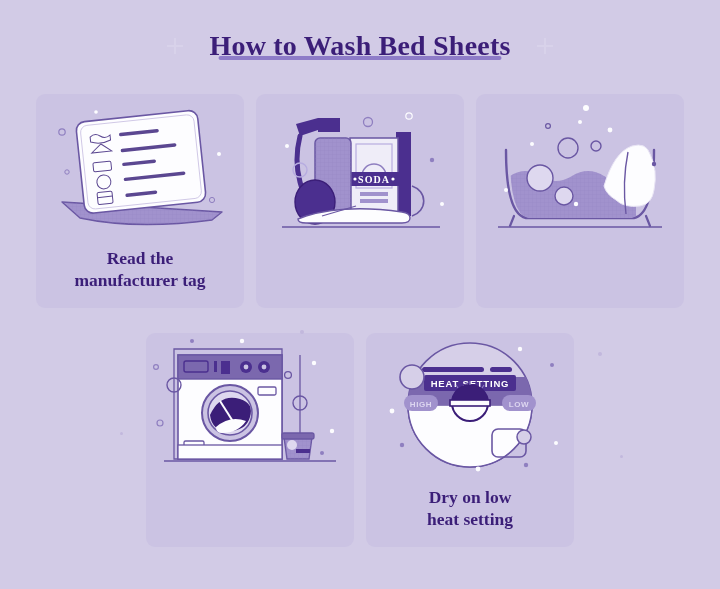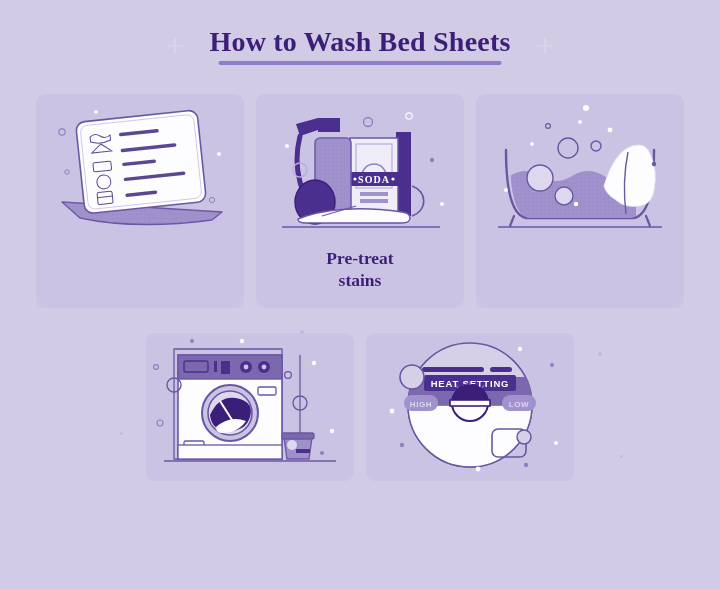--- a/index.html
+++ b/index.html
@@ -35,21 +35,21 @@
   }
   .title-plus::before,
   .title-plus::after {
     content: "";
     position: absolute;
     background: #ded8ef;
   }
   .title-plus::before { left: 7px; top: 0; width: 2px; height: 16px; }
   .title-plus::after  { top: 7px; left: 0; height: 2px; width: 16px; }
 
-  .title-wrap { position: relative; padding-bottom: 9px; }
+  .title-wrap { position: relative; }
   .page-title {
     font-size: 28px;
     font-weight: bold;
     color: #3b1e78;
     letter-spacing: 0.2px;
     white-space: nowrap;
     line-height: 1;
   }
   .title-underline {
     position: absolute;
@@ -159,20 +159,22 @@
           </g>
         </g>
 
         <circle cx="26" cy="38" r="3.2" fill="none" stroke="#8f7fc0" stroke-width="1.2"></circle>
         <circle cx="31" cy="78" r="2.2" fill="none" stroke="#8f7fc0" stroke-width="1"></circle>
         <circle cx="183" cy="60" r="2" fill="#fdfdff"></circle>
         <circle cx="176" cy="106" r="2.6" fill="none" stroke="#8f7fc0" stroke-width="1"></circle>
         <circle cx="60" cy="18" r="1.8" fill="#fdfdff"></circle>
       </svg>
     </div>
+    <div class="caption">Read the
+manufacturer tag</div>
   </div>
 
   <div class="card">
     <div class="art">
       <svg viewBox="0 0 208 148" xmlns="http://www.w3.org/2000/svg">
         <defs>
           <pattern id="grid2" width="4" height="4" patternUnits="userSpaceOnUse">
             <path d="M4 0 L0 0 0 4" fill="none" stroke="#8f7fc0" stroke-width="0.7"></path>
           </pattern>
         </defs>
@@ -206,22 +208,20 @@
         <line x1="26" y1="133" x2="184" y2="133" stroke="#6a57a3" stroke-width="1.4"></line>
 
         <circle cx="112" cy="28" r="4.5" fill="none" stroke="#8f7fc0" stroke-width="1.3"></circle>
         <circle cx="153" cy="22" r="3.2" fill="none" stroke="#fdfdff" stroke-width="1.2"></circle>
         <circle cx="44" cy="76" r="7" fill="none" stroke="#b7ace0" stroke-width="1.4"></circle>
         <circle cx="31" cy="52" r="2" fill="#fdfdff"></circle>
         <circle cx="176" cy="66" r="2.2" fill="#8f7fc0"></circle>
         <circle cx="186" cy="110" r="2" fill="#fdfdff"></circle>
       </svg>
     </div>
-    <div class="caption">Pre-treat
-stains</div>
   </div>
 
   <div class="card">
     <div class="art">
       <svg viewBox="0 0 208 148" xmlns="http://www.w3.org/2000/svg">
         <defs>
           <pattern id="grid3" width="4" height="4" patternUnits="userSpaceOnUse">
             <path d="M4 0 L0 0 0 4" fill="none" stroke="#8f7fc0" stroke-width="0.7"></path>
           </pattern>
           <clipPath id="tubclip">
@@ -360,14 +360,16 @@
 
         <circle cx="154" cy="16" r="2.2" fill="#fdfdff"></circle>
         <circle cx="186" cy="32" r="2" fill="#8f7fc0"></circle>
         <circle cx="26" cy="78" r="2.4" fill="#fdfdff"></circle>
         <circle cx="36" cy="112" r="2.2" fill="#8f7fc0"></circle>
         <circle cx="112" cy="136" r="2.4" fill="#fdfdff"></circle>
         <circle cx="160" cy="132" r="2.2" fill="#8f7fc0"></circle>
         <circle cx="190" cy="110" r="2" fill="#fdfdff"></circle>
       </svg>
     </div>
+    <div class="caption">Dry on low
+heat setting</div>
   </div>
 </div>
 
 </body></html>

